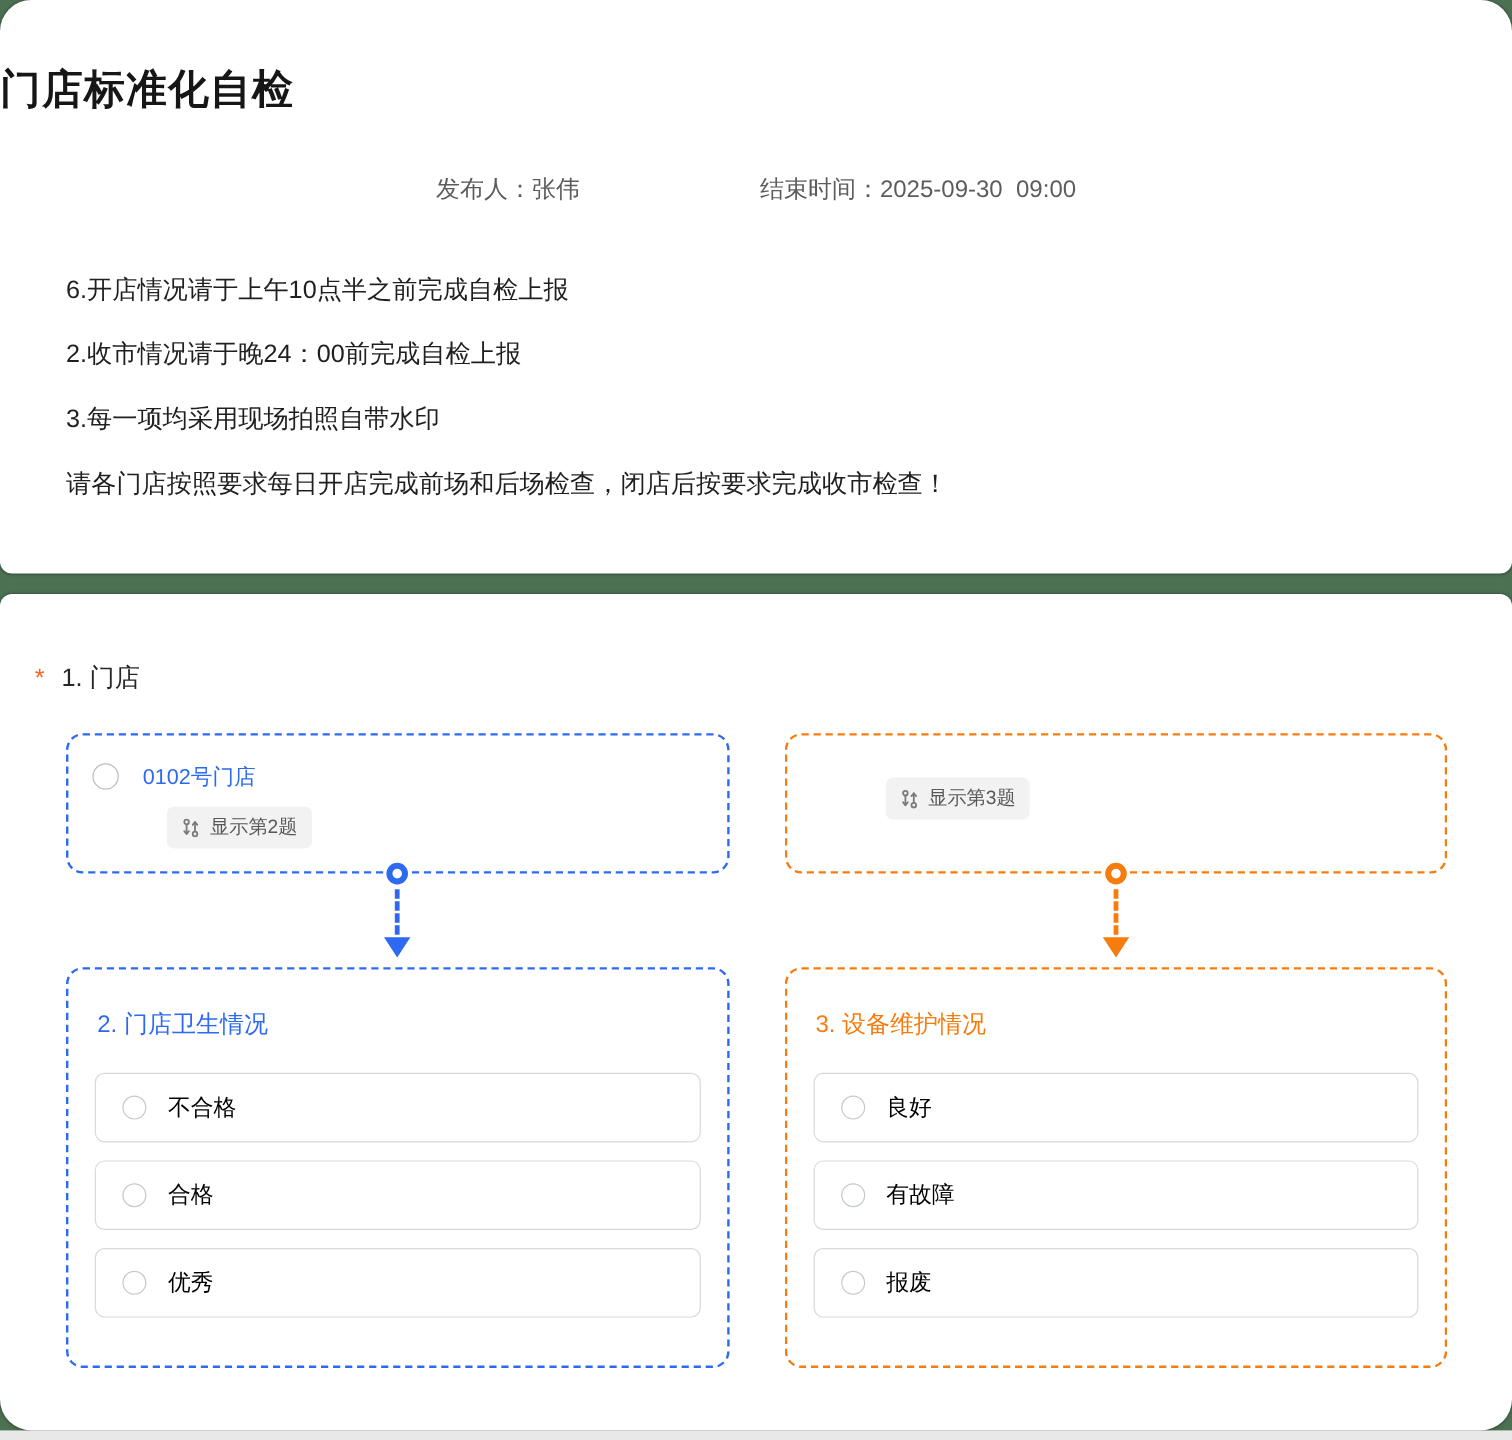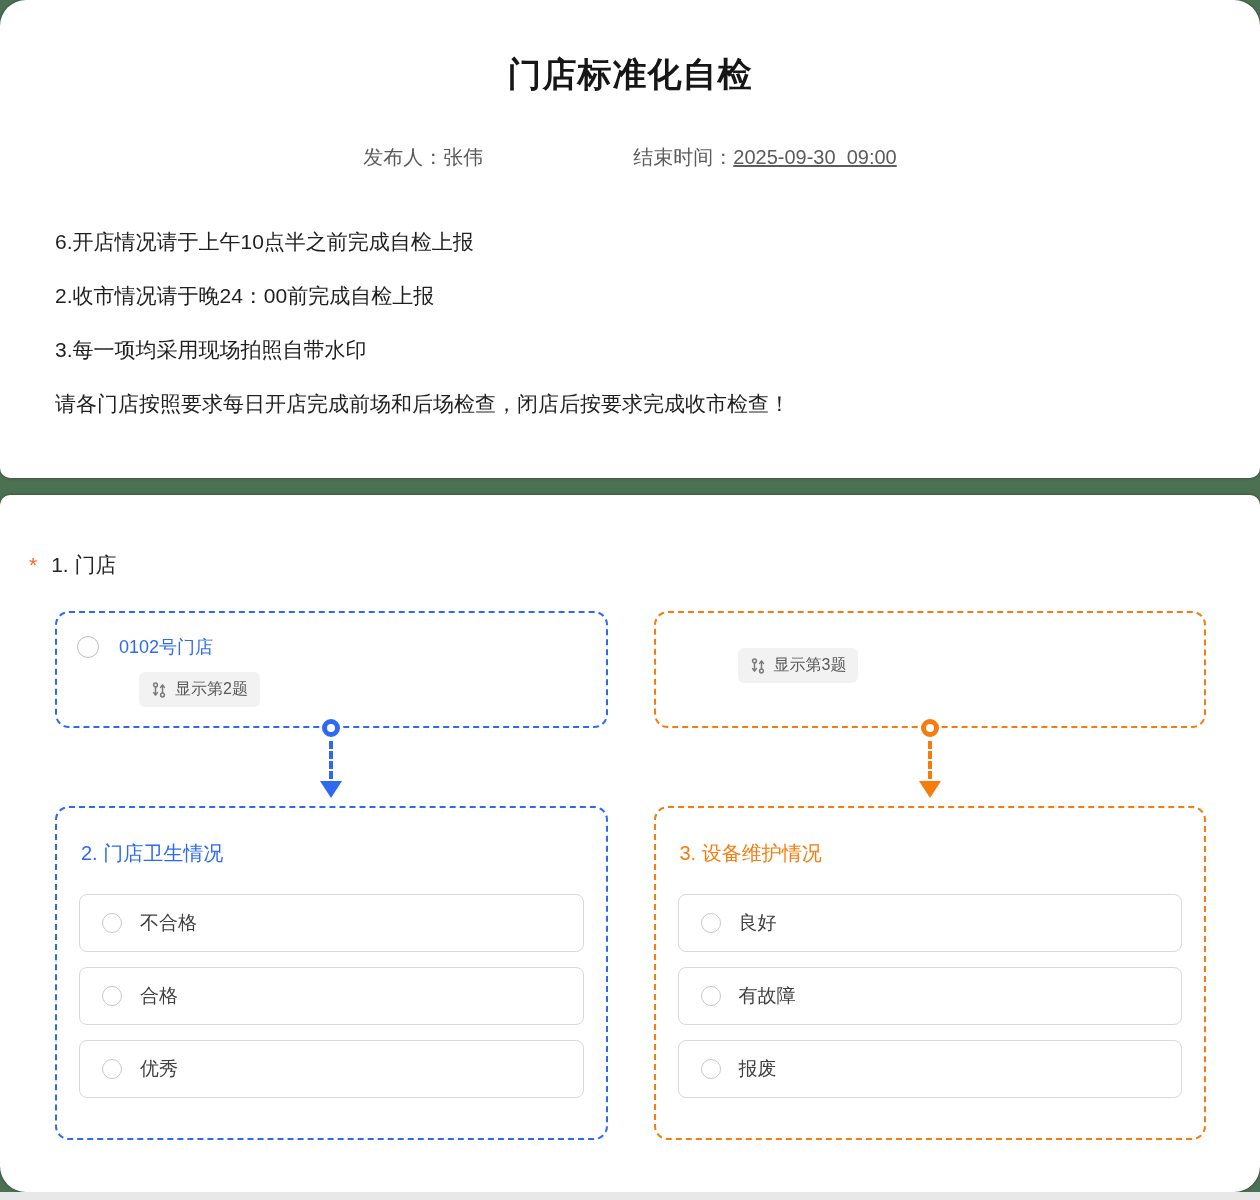--- a/index.html
+++ b/index.html
@@ -29,35 +29,34 @@
     padding-top: 56px;
   }
   .bottom-strip {
     flex: none;
     height: 8px;
     background: #e8e8e8;
   }
 
   
   h1.form-title {
-    text-align: center;
     font-size: 34px;
     font-weight: 700;
     color: #161616;
     letter-spacing: 1px;
   }
   .meta-row {
     margin-top: 46px;
     display: flex;
     justify-content: center;
     gap: 150px;
     font-size: 20px;
     color: #5c5c5c;
   }
-  .pre { white-space: pre-wrap; text-decoration: underline; }
+  .pre { white-space: pre-wrap; }
   .instructions {
     margin: 60px 55px 0 55px;
     font-size: 21px;
     color: #1f1f1f;
   }
   .instructions p { line-height: 1; margin-bottom: 33px; }
 
   
   .q-label-row {
     margin-left: 29px;
@@ -159,21 +158,21 @@
     border-radius: 8px;
     display: flex;
     align-items: center;
     gap: 18px;
     padding-left: 22px;
     margin-bottom: 15px;
     background: #fff;
   }
   .choice-row:last-child { margin-bottom: 0; }
   .choice-row .radio { width: 20px; height: 20px; border-color: #c4c8cf; }
-  .choice-label { font-size: 19px; color: #404040; }
+  .choice-label { font-size: 19px; color: #000000; }
 </style>
 </head>
 <body>
 
 <section class="card card-top">
   <h1 class="form-title">门店标准化自检</h1>
   <div class="meta-row">
     <div>
       <span>发布人：</span><span>张伟</span>
     </div>

